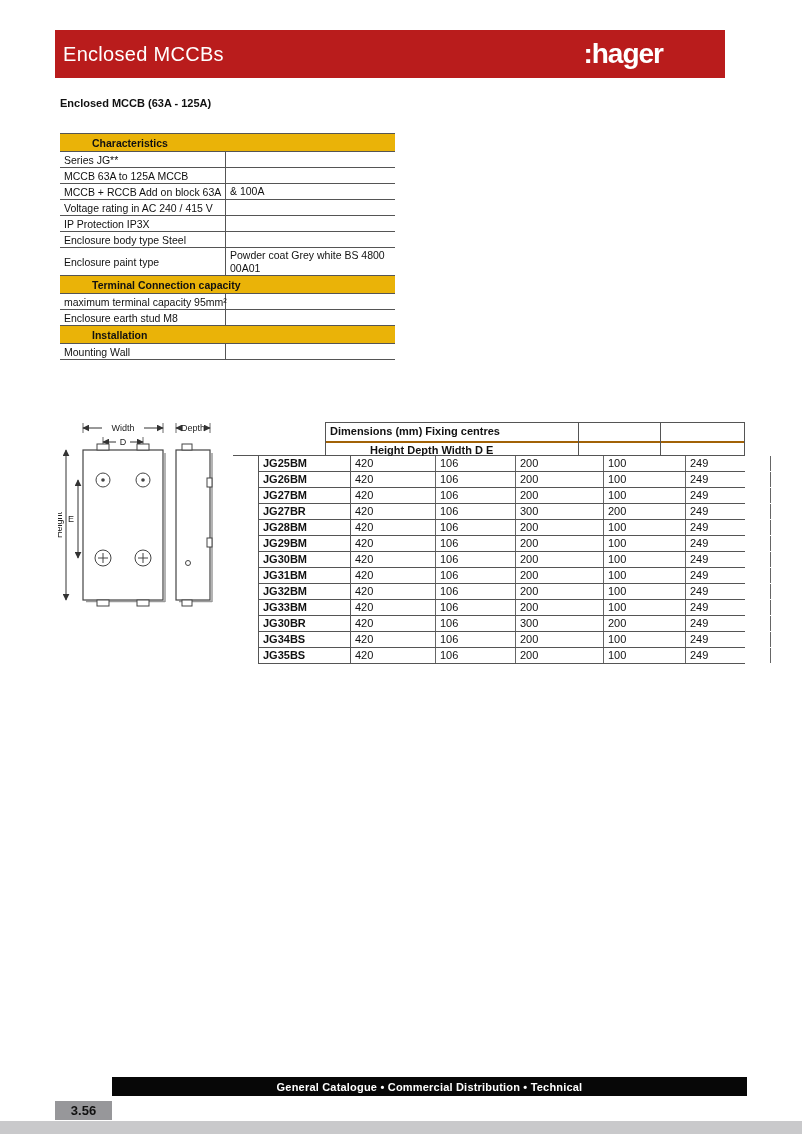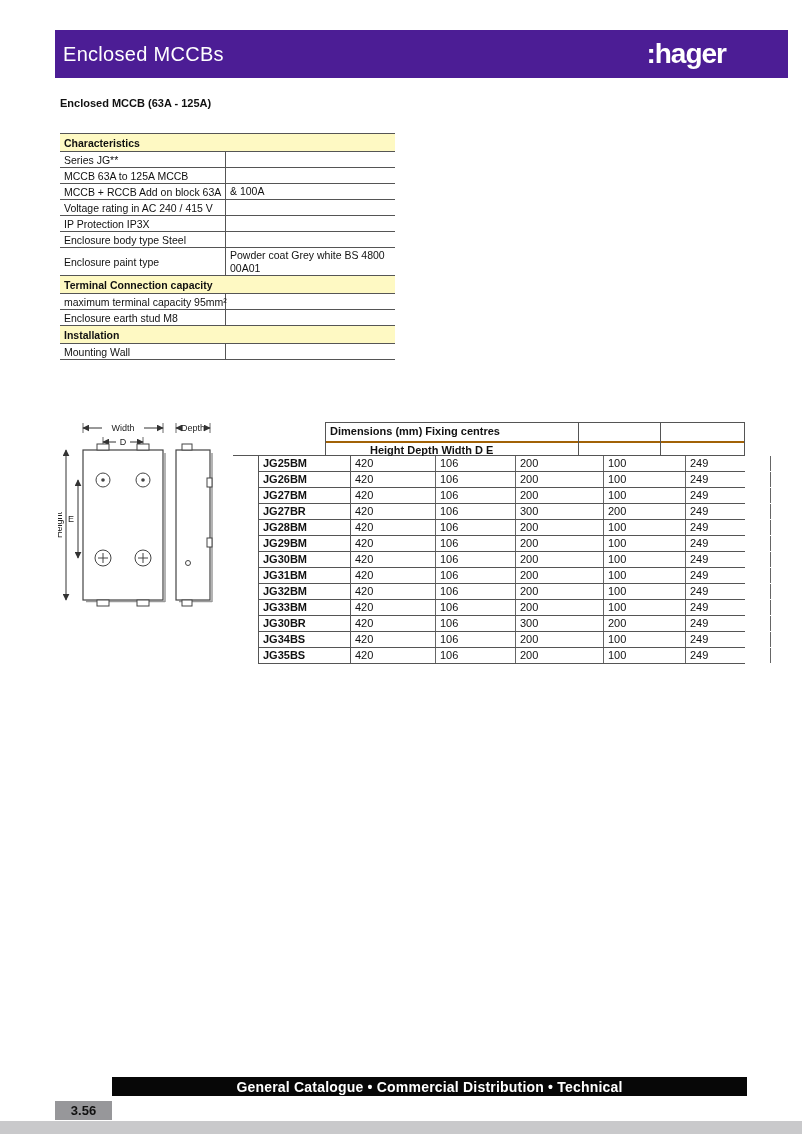--- a/index.html
+++ b/index.html
@@ -2,30 +2,30 @@
 <html><head>
 <meta charset="utf-8">
 <style>
   html,body { margin:0; padding:0; background:#ffffff; }
   .page {
     position:relative; width:802px; height:1134px; background:#ffffff;
     font-family:"Liberation Sans", sans-serif; color:#111; overflow:hidden;
   }
 
   
-  .header-bar { position:absolute; left:55px; top:30px; width:733px; height:48px; background:#4c1d95; }
+  .header-bar { position:absolute; left:55px; top:30px; width:662px; height:48px; background:#b91c1c;padding-left:8px; }
   .header-title { position:absolute; left:8px; top:13px; color:#ffffff; font-size:20px; font-weight:400; letter-spacing:0.3px; }
   .logo { position:absolute; right:62px; top:8px; color:#ffffff; font-size:28px; font-weight:bold; letter-spacing:-1px; }
 
   .section-title { position:absolute; left:60px; top:97px; font-size:11px; font-weight:bold; }
 
   
   .char-table { position:absolute; left:60px; top:133px; width:335px; font-size:10.5px; border-top:1px solid #555; }
   .char-row { display:flex; align-items:stretch; border-bottom:1px solid #555; min-height:15px; }
-  .char-row.hdr { background:#fef9c3; font-weight:bold; min-height:17px; }
+  .char-row.hdr { background:#eab308; font-weight:bold; min-height:17px;padding-left:28px; }
   .char-label { width:161px; padding:1px 0 1px 4px; display:flex; align-items:center; white-space:nowrap; }
   .char-row.hdr .char-label { width:auto; border-right:none; white-space:normal; }
   .char-row.item .char-label { border-right:1px solid #555;text-align:center; }
   .char-value { flex:1; padding:1px 2px 1px 4px; display:flex; align-items:center; line-height:1.2; }
 
   
   .diagram { position:absolute; left:58px; top:418px; }
   .diagram text { font-family:"Liberation Sans", sans-serif; fill:#222; }
 
   
@@ -37,21 +37,21 @@
   .h-line2 { height:11px; padding:1px 0 0 4px; font-weight:bold; white-space:nowrap;margin-left:40px; }
   .h-sub .h-line1, .h-sub .h-line2 { padding-left:0; }
   .dim-row { display:grid; grid-template-columns:92px 85px 80px 88px 82px 85px; border-bottom:1px solid #555; border-left:1px solid #555;margin-left:25px; }
   .dim-row .c { height:14px; padding:1px 0 0 4px; border-right:1px solid #666; overflow:hidden; }
   .dim-row .model { font-weight:bold; border-right:1px solid #555; }
 
   
   .footer-page { position:absolute; left:55px; top:1101px; width:57px; height:19px; background:#97979a; color:#111;
                  font-size:13px; font-weight:bold; display:flex; align-items:center; justify-content:center; }
   .footer-bar { position:absolute; left:112px; top:1077px; width:635px; height:19px; background:#070707; color:#ffffff;
-                font-size:14px; font-weight:bold; display:flex; align-items:center; justify-content:center; letter-spacing:0.2px; }
+                font-size:11px; font-weight:bold; display:flex; align-items:center; justify-content:center; letter-spacing:0.2px; }
   .footer-strip { position:absolute; left:0; top:1121px; width:802px; height:13px; background:#c9c9cb; }
 </style>
 </head>
 <body>
 
 <div class="page">
 
   <div class="header-bar">
     <div class="header-title">Enclosed MCCBs</div>
     <div class="logo">:hager</div>

